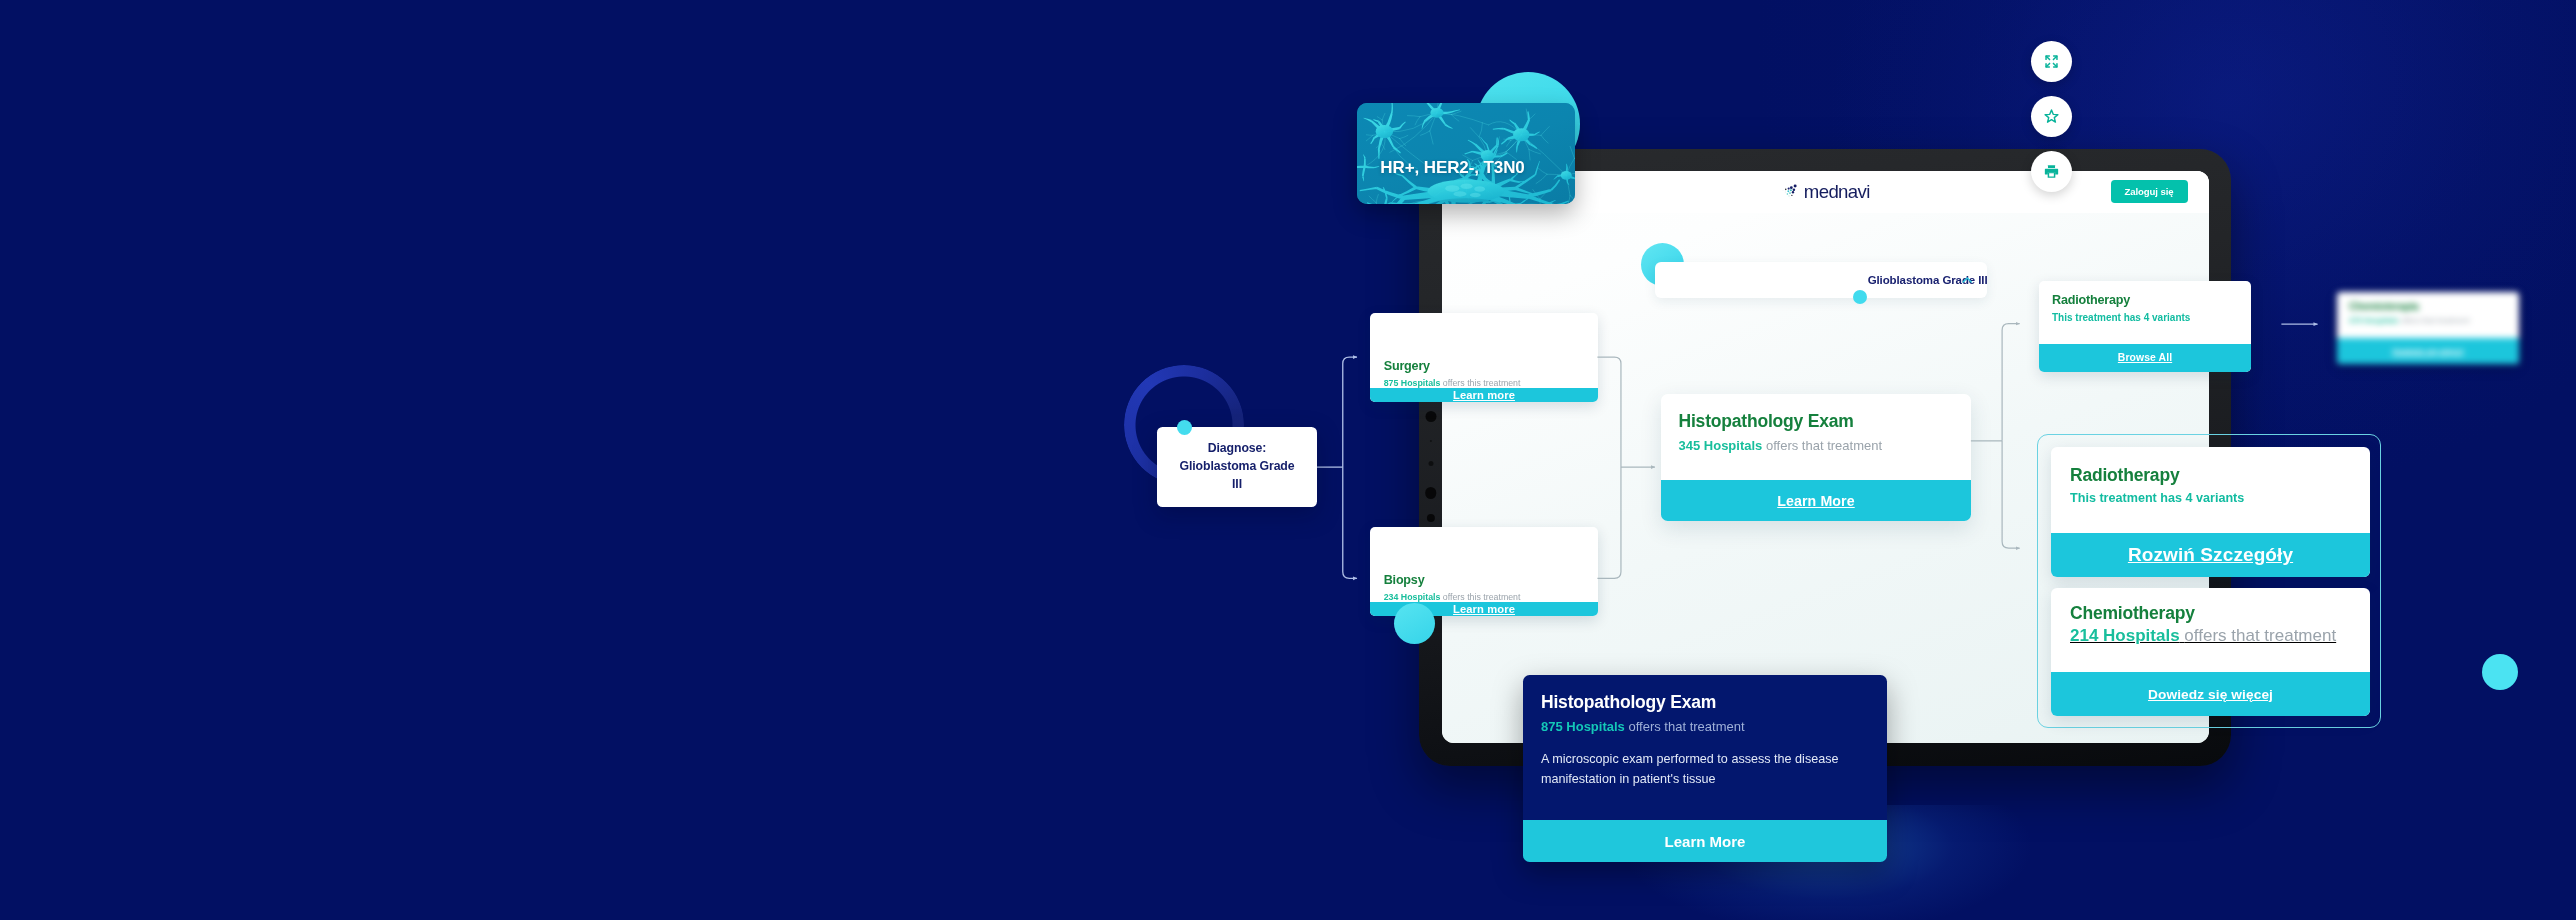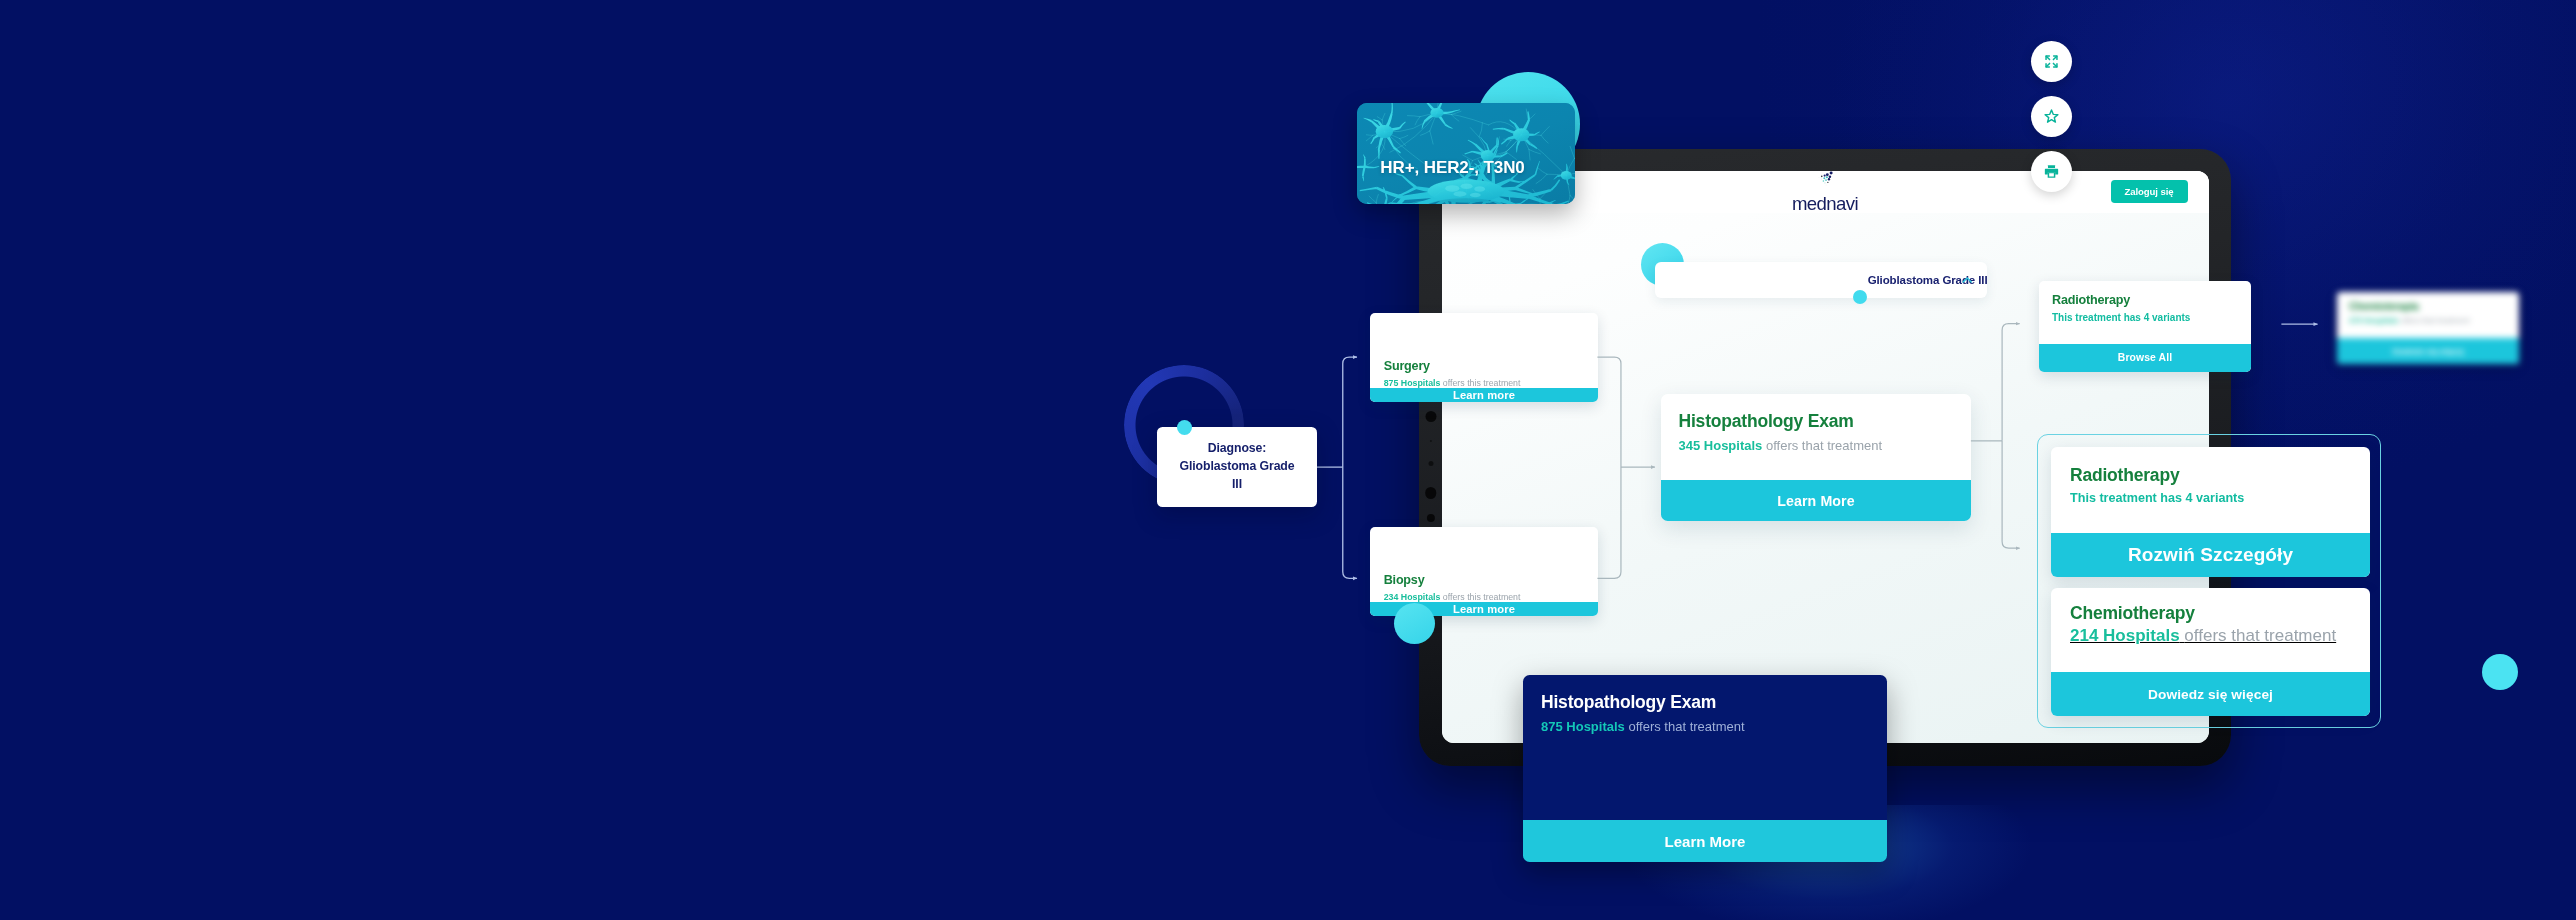--- a/index.html
+++ b/index.html
@@ -24,21 +24,21 @@
     box-shadow:0 22px 49px rgba(0,0,0,.42);}
   .tablet-inner{position:absolute;left:22.5px;top:22px;width:767px;height:572px;
     border-radius:12px;overflow:hidden;background:#fff;}
   .tablet-speaker{position:absolute;left:1424px;top:411px;width:13px;height:142px;}
   .spk-dot{position:absolute;left:50%;transform:translateX(-50%);border-radius:50%;background:#000;opacity:.75;}
 
   
   .app{position:absolute;inset:0;background:linear-gradient(160deg,#ffffff 0%,#fdfefe 18%,#f2f8f8 55%,#e9f3f3 100%);}
   .app-topbar{position:absolute;left:0;top:0;width:100%;height:42px;background:#fff;
     display:flex;align-items:center;justify-content:center;}
-  .logo{display:flex;align-items:center;gap:5px;flex-direction:column;}
+  .logo{display:flex;align-items:center;gap:5px;}
   .logo-mark{width:18.6px;height:18.6px;display:block;margin-top:-0.5px;}
   .logo-text{font-size:18.6px;font-weight:400;color:#151d5e;letter-spacing:-0.6px;
     font-family:"Liberation Sans",sans-serif;}
   .login-btn{position:absolute;left:669px;top:8.8px;width:77px;height:23.5px;border-radius:3.8px;
     background:#04C1AC;color:#fff;display:flex;align-items:center;justify-content:center;
     font-size:9.6px;font-weight:700;letter-spacing:-0.1px;}
 
   
   .selector{position:absolute;width:332px;height:36px;background:#fff;border-radius:6px;
     box-shadow:0 3.8px 12px rgba(22,70,95,.085);display:flex;align-items:center;justify-content:flex-end;}
@@ -55,21 +55,21 @@
 
   
   .card{position:absolute;background:#fff;border-radius:5.5px;overflow:hidden;
     box-shadow:0 5.5px 16.4px rgba(18,55,85,.10);display:flex;flex-direction:column;}
   .card-body{flex:1;}
   .card-title{color:#15803d;font-weight:700;letter-spacing:-0.2px;}
   .card-sub{font-weight:400;}
   .card-count{color:#18BE9C;font-weight:700;}
   .card-suffix{color:#9aa3ab;font-weight:400;}
   .card-btn{background:#1CC6DC;color:#fff;display:flex;align-items:center;justify-content:center;
-    font-weight:700;letter-spacing:0.1px;}
+    font-weight:700;letter-spacing:0.1px;text-decoration:underline;}
 
   
   .card-histo{left:220px;top:223px;width:310px;height:127px;border-radius:6.6px;
      box-shadow:0 7.7px 22px rgba(18,55,85,.12);}
   .card-histo .card-body{padding:17px 0 0 17.5px;}
   .card-histo .card-title{font-size:17.5px;}
   .card-histo .card-sub{font-size:13px;margin-top:5.5px;white-space:nowrap;}
   .card-histo .card-btn{height:41px;font-size:14.2px;}
 
   
@@ -367,20 +367,21 @@
         <ellipse cx="198" cy="192" rx="76" ry="18"></ellipse>
       </g>
     </svg>
     <div class="nc-label">HR+, HER2-, T3N0</div>
   </div>
 
   <div class="card-dark">
     <div class="cd-body">
       <div class="cd-title">Histopathology Exam</div>
       <div class="cd-sub"><span class="cd-count">875 Hospitals</span> <span class="cd-suffix">offers that treatment</span></div>
+      <div class="cd-desc">A microscopic exam performed to assess the disease manifestation in patient's tissue</div>
     </div>
     <div class="cd-btn">
         <span>Learn More</span>
       </div>
   </div>
 
   <div class="small-cyan"></div>
   <div class="dot-right"></div>
 
   <div class="tool-btn tb1">

